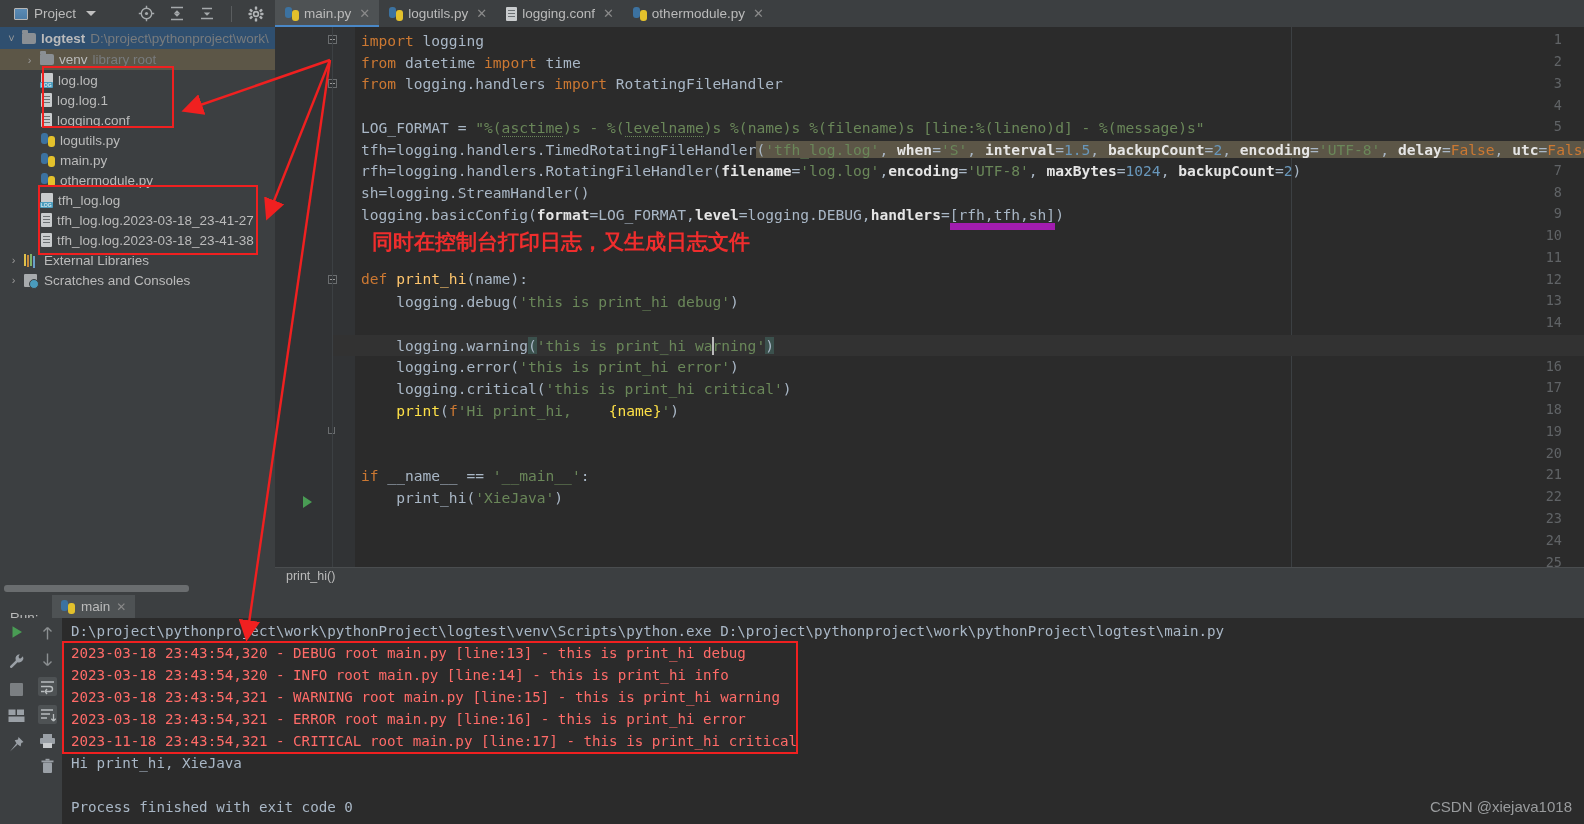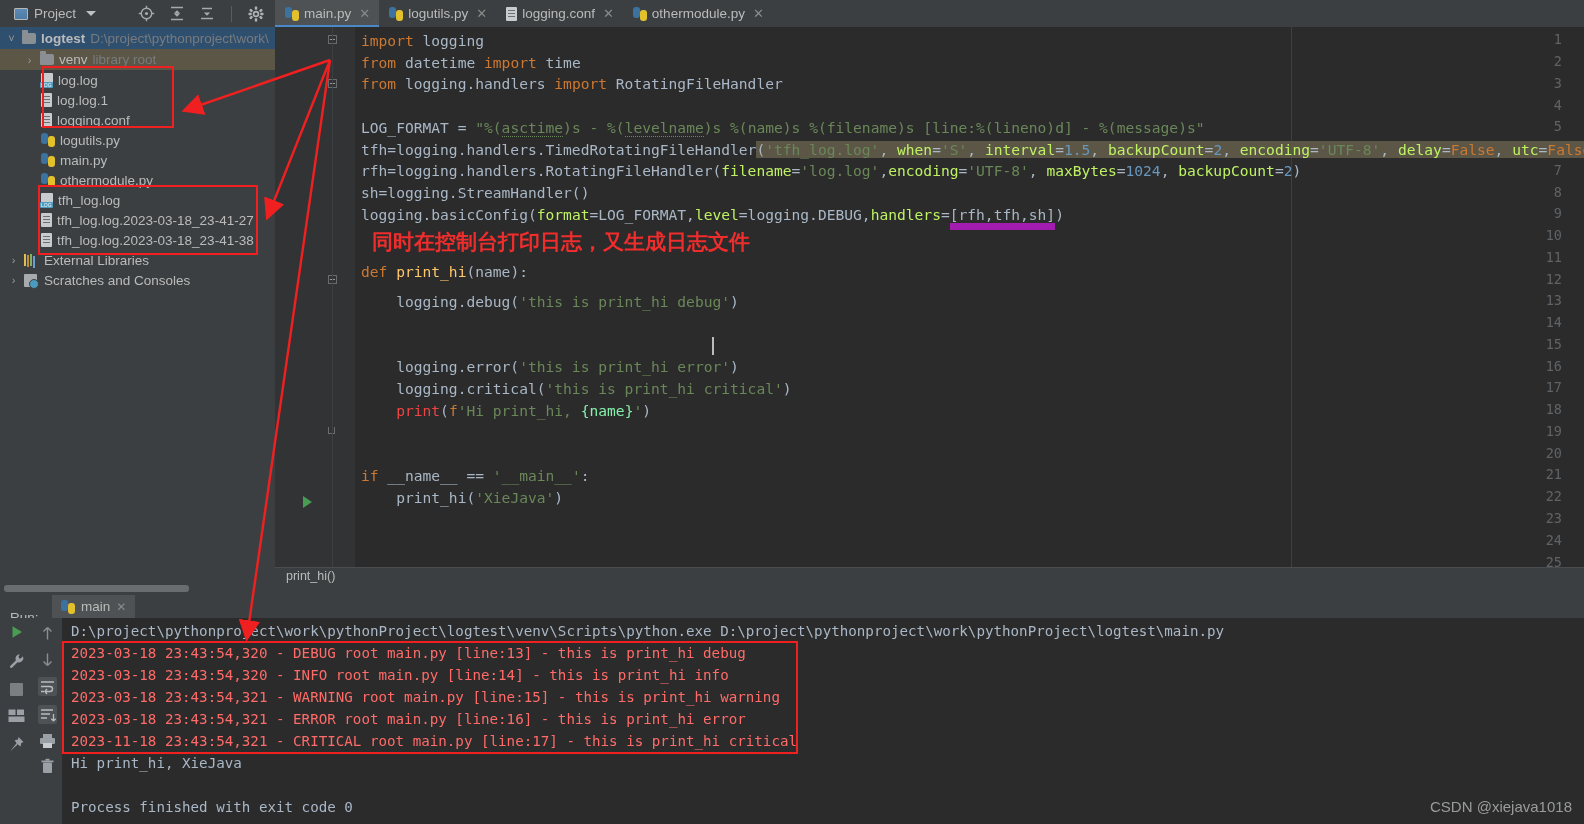--- a/index.html
+++ b/index.html
@@ -153,23 +153,23 @@
   .code {
     position:absolute; left:58px; top:0; right:0; bottom:0;
     font-family:"DejaVu Sans Mono","Liberation Mono",monospace;
     font-size:14.6px; white-space: pre; color:#a9b7c6;
   }
   .cline { position:absolute; left:28px; height:21.7px; line-height:21.7px; }
   .cline.hl-row { left:0; padding-left:28px; right:0; background:#323232; }
   .kw { color:#cc7832; }
   .str { color:#6a8759; }
   .num { color:#6897bb; }
-  .fn  { color:#86efac; }
-  .param { color:#bef264; }
-  .builtin { color:#ef4444; }
+  .fn  { color:#fde047;margin-left:28px; }
+  .param { color:#e5e5e5;font-weight:bold; }
+  .builtin { color:#fde047; }
   .def-name { color:#ffc66d; }
   .hl-param { background:#5c5647; }
   .wavy { border-bottom: 1px dotted #6a8759; }
   .errline { border-bottom: 7px solid #a21caf; }
   .cn-note {
     position:absolute; left:372px; top:228px;
     color:#ef2d2d; font-size:21px; font-weight:bold;
     font-family:"DejaVu Sans","Liberation Sans",sans-serif;
   }
   .fold-mark {
@@ -419,22 +419,23 @@
       <div class="cline" style="top:89.8px">LOG_FORMAT = <span class="str">"%(<span class="wavy">asctime</span>)s - %(<span class="wavy">levelname</span>)s %(name)s %(filename)s [line:%(lineno)d] - %(message)s"</span></div>
 
       <div class="cline" style="top:111.5px">tfh=logging.handlers.TimedRotatingFileHandler<span class="hl-param">(<span class="str">'tfh_log.log'</span>, <span class="param">when</span>=<span class="str">'S'</span>, <span class="param">interval</span>=<span class="num">1.5</span>, <span class="param">backupCount</span>=<span class="num">2</span>, <span class="param">encoding</span>=<span class="str">'UTF-8'</span>, <span class="param">delay</span>=<span class="kw">False</span>, <span class="param">utc</span>=<span class="kw">False</span>, =)</span></div>
 
       <div class="cline" style="top:133.2px">rfh=logging.handlers.RotatingFileHandler(<span class="param">filename</span>=<span class="str">'log.log'</span>,<span class="param">encoding</span>=<span class="str">'UTF-8'</span>, <span class="param">maxBytes</span>=<span class="num">1024</span>, <span class="param">backupCount</span>=<span class="num">2</span>)</div>
 
       <div class="cline" style="top:154.9px">sh=logging.StreamHandler()</div>
 
       <div class="cline" style="top:176.6px">logging.basicConfig(<span class="param">format</span>=LOG_FORMAT,<span class="param">level</span>=logging.DEBUG,<span class="param">handlers</span>=<span class="errline">[rfh,tfh,sh]</span>)</div>
 
-      <div class="cline" style="top:234px"><span class="kw">def</span> <span class="def-name">print_hi</span>(name):</div>
+      <div class="cline" style="top:241px"><span class="kw">def</span> <span class="def-name">print_hi</span>(name):</div>
       <div class="cline" style="top:264.1px">    logging.debug(<span class="str">'this is print_hi debug'</span>)</div>
+      <div class="cline hl-row" style="top:307.5px">    logging.warning<span style="background:#3b514d">(</span><span class="str">'this is print_hi warning'</span><span style="background:#3b514d">)</span></div>
       <div class="cline" style="top:329.2px">    logging.error(<span class="str">'this is print_hi error'</span>)</div>
       <div class="cline" style="top:350.9px">    logging.critical(<span class="str">'this is print_hi critical'</span>)</div>
       <div class="cline" style="top:372.6px">    <span class="builtin">print</span>(<span class="kw">f</span><span class="str">'Hi print_hi, </span><span class="fn">{name}</span><span class="str">'</span>)</div>
 
       <div class="cline" style="top:438px"><span class="kw">if</span> __name__ == <span class="str">'__main__'</span>:</div>
       <div class="cline" style="top:459.7px">    print_hi(<span class="str">'XieJava'</span>)</div>
     </div>
 
     <div class="caret" style="left:437px;top:310px"></div>
   </div>

